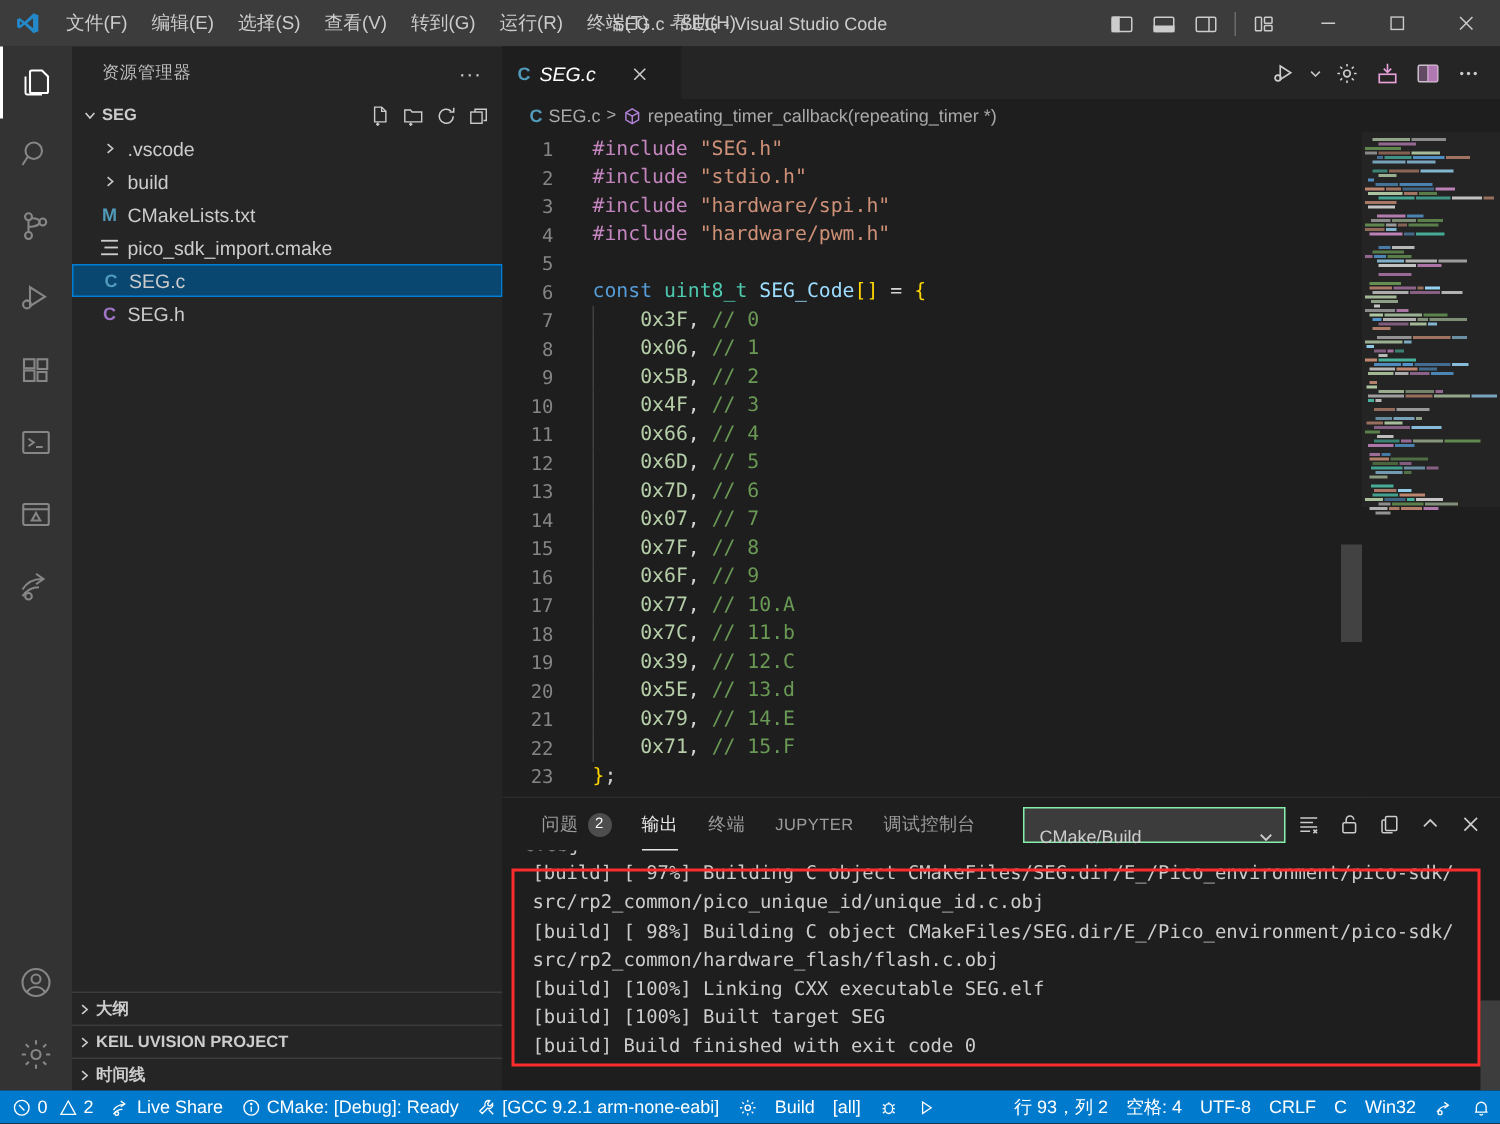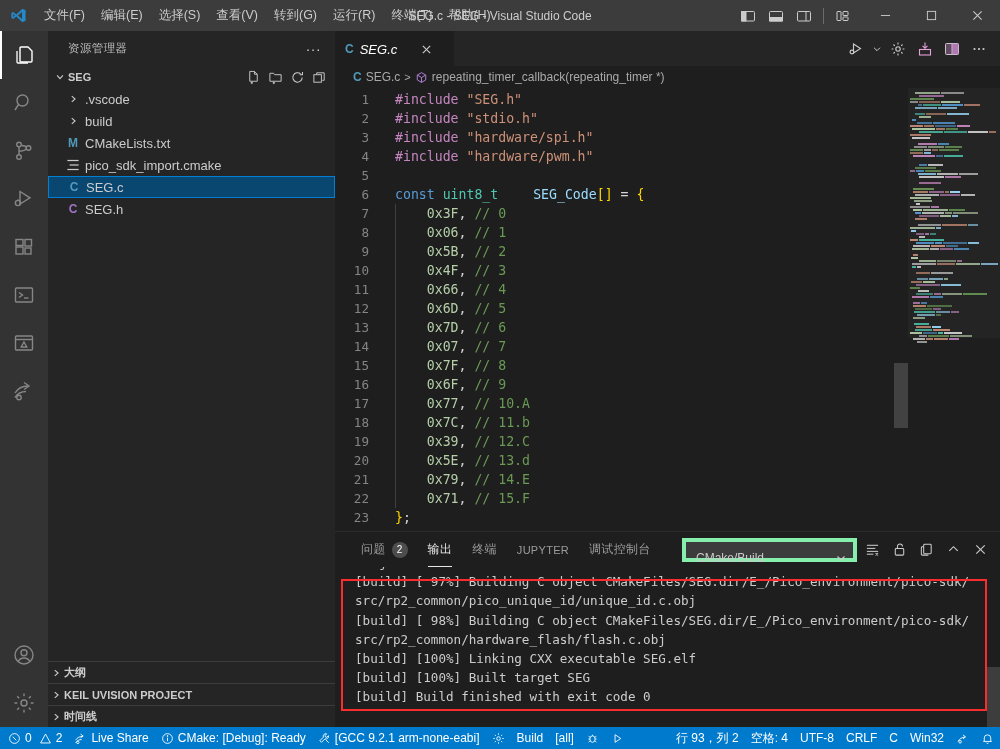--- a/index.html
+++ b/index.html
@@ -130,21 +130,21 @@
     width: 52px; flex: 0 0 52px; text-align: right; padding-right: 18px;
     color: #858585; font-size: 12.6px; user-select: none;
   }
   .ctext { padding-left: 8px; position: relative; }
   .guide { position: absolute; left: 8px; top: 0; bottom: 0; width: 1px; background: #404040; }
 
   .tk-pre { color: #c586c0; }
   .tk-str { color: #ce9178; }
   .tk-kw  { color: #569cd6; }
   .tk-type{ color: #4ec9b0; }
-  .tk-var { color: #9cdcfe; margin-left: 27px; }
+  .tk-var { color: #9cdcfe; }
   .tk-num { color: #b5cea8; }
   .tk-com { color: #6a9955; }
   .tk-yel { color: #ffd700; }
   .tk-pln { color: #d4d4d4; }
 
   .minimap { width: 92px; flex: 0 0 92px; background: #1e1e1e; position: relative; overflow: hidden; padding-top: 4px; }
   .mm-line { height: 3px; margin-left: 4px; display: flex; gap: 1px; }
   .mm-seg { height: 2px; border-radius: 0; }
   .mm-slider { position: absolute; right: 0; top: 0; width: 92px; height: 250px; background: rgba(121,121,121,0.08); }
   .editor-vsb { position: absolute; right: 0; top: 0; width: 14px; height: 100%; }
@@ -160,21 +160,21 @@
   }
   .ptab.cjk { text-transform: none; font-size: 12px; }
   .ptab.active { color: #e7e7e7; }
   .ptab.active::after { content: ''; position: absolute; left: 10px; right: 10px; bottom: 0; height: 1px; background: #e7e7e7; }
   .pbadge {
     background: #4d4d4d; color: #ffffff; border-radius: 9px; min-width: 16px; height: 16px;
     display: inline-flex; align-items: center; justify-content: center; font-size: 10px; padding: 0 5px;
   }
   .panel-right { margin-left: auto; display: flex; align-items: center; gap: 3px; }
   .pselect {
-    background: #3c3c3c; border: 4px solid #86efac; color: #cccccc; height: 24px; width: 175px;
+    background: #3c3c3c; border: 1px solid #86efac; color: #cccccc; height: 24px; width: 175px;
     display: flex; align-items: center; padding: 16px 6px 0 10px; font-size: 12px; cursor: pointer;
   }
   .pselect .chv { margin-left: auto; display: flex; }
   .pselect .chv svg { width: 12px; height: 12px; }
   .pa { width: 24px; height: 24px; display: flex; align-items: center; justify-content: center; cursor: pointer; border-radius: 4px; color: #cccccc; }
   .pa svg { width: 15px; height: 15px; }
 
   .panel-body { flex: 1 1 auto; position: relative; overflow: hidden; padding: 0 0 0 8px; }
   .out-lines {
     font-family: "DejaVu Sans Mono", "Liberation Mono", monospace;

